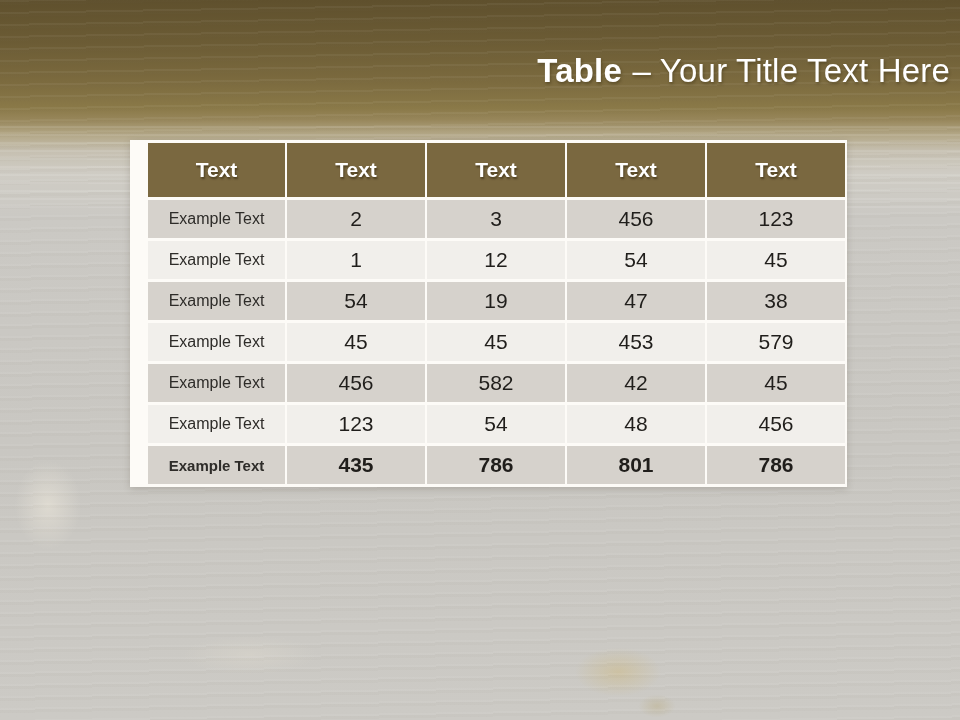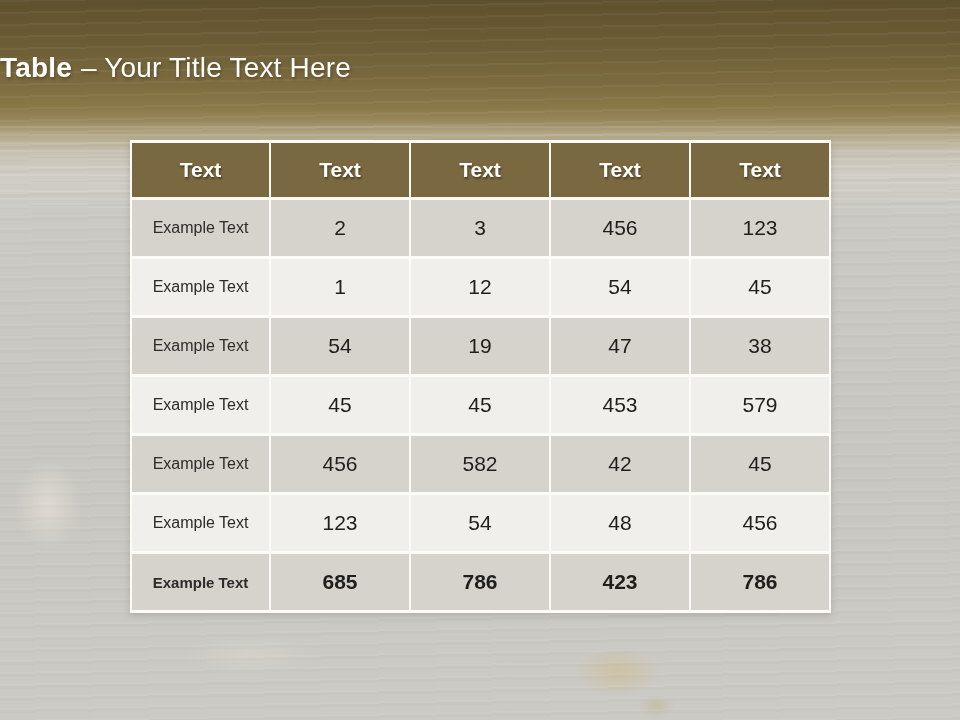--- a/index.html
+++ b/index.html
@@ -35,56 +35,57 @@
   .streak-band {
     position: absolute; left: 0; top: 126px; width: 960px; height: 86px;
     background: repeating-linear-gradient(180deg,
       rgba(255,255,255,0.16) 0px, rgba(255,255,255,0.16) 2px,
       rgba(255,255,255,0) 2px, rgba(255,255,255,0) 8px);
     opacity: .6;
     pointer-events: none;
   }
   .title {
     position: absolute; left: 0; top: 52px; width: 950px;
-    text-align: left;
+    text-align: right;
     color: #ffffff;
-    font-size: 28px;
+    font-size: 33px;
     letter-spacing: 0.2px;
     text-shadow: 1px 2px 3px rgba(55,45,15,0.45);
     white-space: nowrap;
   }
   .title .t-bold { font-weight: 700; }
   .title .t-rest { font-weight: 400; margin-left: 0.32em; }
 
   table.data-table {
     position: absolute; left: 130px; top: 140px;
     width: 701px;
     border-collapse: separate;
     border-spacing: 2px 3px;
     background: #fdfbf7;
     table-layout: fixed;
     box-shadow: 0 2px 7px rgba(80,75,60,0.22);
+    padding-left: 16px;
   }
   col.c-label { width: 137px; }
   col.c-num   { width: 138px; }
   th, td {
     text-align: center;
     vertical-align: middle;
     padding: 0;
     overflow: hidden;
   }
   th {
     height: 54px;
     background: #7a6840;
     color: #ffffff;
     font-weight: 700;
     font-size: 21px;
     text-shadow: 1px 2px 2px rgba(40,30,8,0.55);
   }
-  td { height: 56px; color: #201e1b; font-size: 21px; }
+  td { height: 38px; color: #201e1b; font-size: 21px; }
   td.label { font-size: 16px; color: #2e2c29; }
   tr.shaded td { background: #d6d2cc; }
   tr.plain  td { background: #f1efeb; }
   tr.total td { font-weight: 700; }
   tr.total td.label { font-size: 15px; }
 </style>
 </head>
 <body>
 
 <div class="slide">
@@ -150,20 +151,20 @@
       </tr>
       <tr class="plain">
         <td class="label">Example Text</td>
         <td>123</td>
         <td>54</td>
         <td>48</td>
         <td>456</td>
       </tr>
       <tr class="shaded total">
         <td class="label">Example Text</td>
-        <td>685</td>
+        <td>435</td>
         <td>786</td>
-        <td>423</td>
+        <td>801</td>
         <td>786</td>
       </tr>
     </tbody>
   </table>
 </div>
 
 </body></html>

